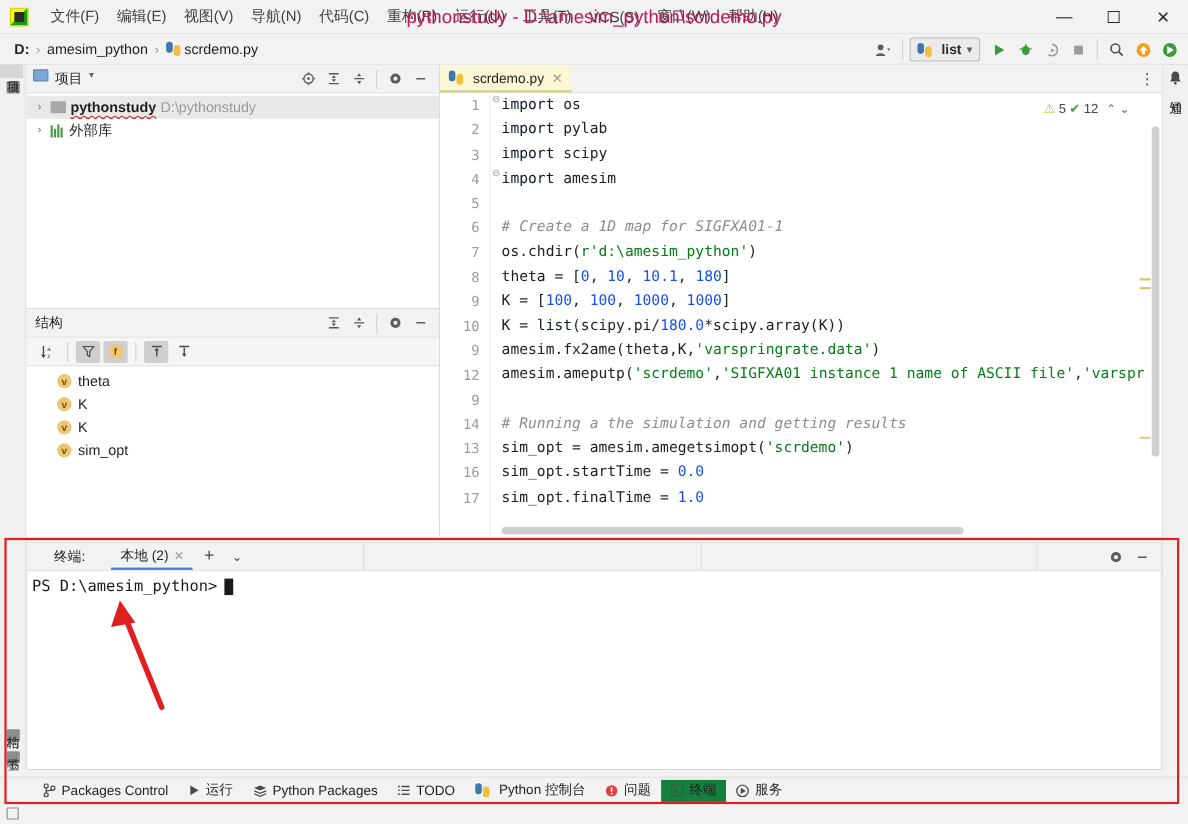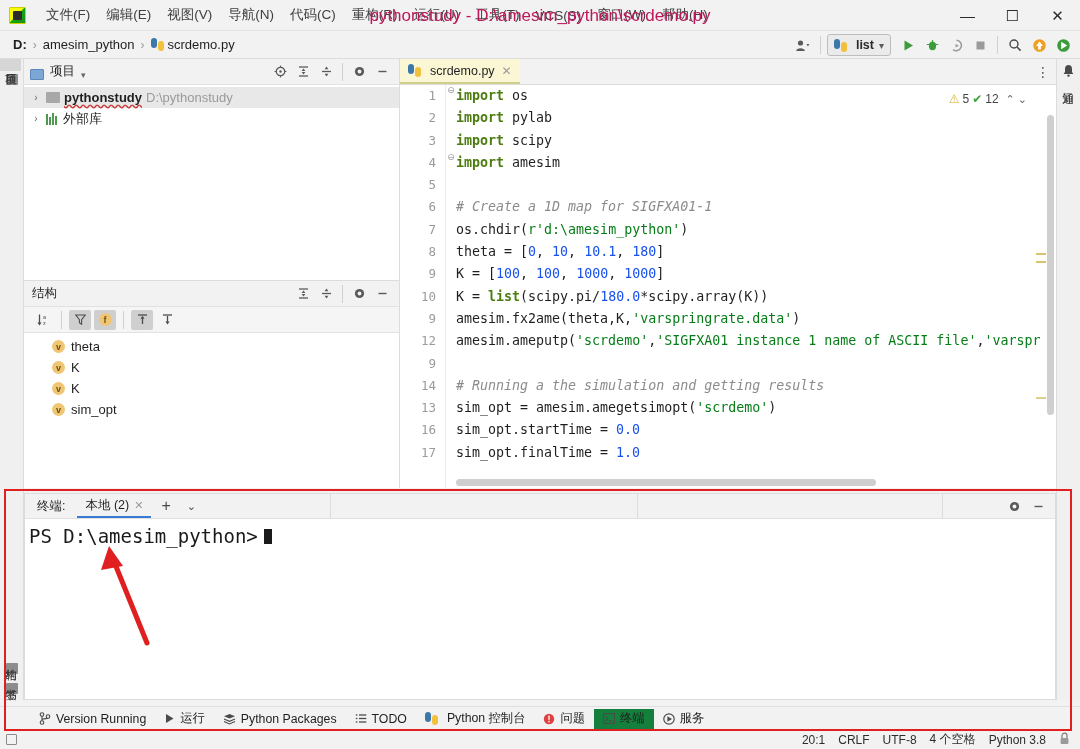--- a/index.html
+++ b/index.html
@@ -99,21 +99,21 @@
 
   
   .project-panel {
     position: absolute; left: 24px; top: 59px; width: 376px; height: 221px;
     background: #fff; border-right: 1px solid #dcdcdc;
   }
   .panel-head {
     height: 26px; background: #f2f2f2; display: flex; align-items: center;
     padding: 0 6px; border-bottom: 1px solid #e2e2e2;
   }
-  .panel-title { font-size: 12.5px; color: #1f1f1f; display:flex; align-items:flex-end; gap:6px; }
+  .panel-title { font-size: 12.5px; color: #1f1f1f; display:flex; align-items:flex-start; gap:6px; }
   .folder-glyph {
     width: 14px; height: 11px; background: #7ba7d7; border: 1px solid #5c87b7; border-radius: 1px;
   }
   .panel-head-right { margin-left: auto; display: flex; align-items: center; gap: 1px; }
   .tree { padding-top: 2px; font-size: 13px; }
   .tree-row {
     height: 21px; display: flex; align-items: center; padding-left: 6px; gap: 4px; white-space: nowrap;
   }
   .tree-row.sel { background: #e8e8e8; }
   .arrow { width: 12px; color: #6b6b6b; font-size: 10px; text-align: center; }
@@ -175,21 +175,21 @@
   .gln {
     height: 22.3px; line-height: 22.3px; text-align: right; padding-right: 9px;
     color: #9b9b9b; font-family: "DejaVu Sans Mono", "Liberation Mono", monospace; font-size: 12.5px;
   }
   .code {
     position: absolute; left: 56px; top: 0; right: 0; height: 403px;
     font-family: "DejaVu Sans Mono", "Liberation Mono", monospace; font-size: 13.3px;
     white-space: pre;
   }
   .cline { height: 22.3px; line-height: 22.3px; }
-  .kw { color: #4d7c0f; font-weight: bold; margin-top: 48px; }
+  .kw { color: #0f172a; font-weight: normal; margin-top: 48px; }
   .str { color: #067d17; }
   .num { color: #1750eb; }
   .cmt { color: #8c8c8c; font-style: italic; }
   .fold {
     position: absolute; left: 46px; width: 10px; text-align: center; color: #9b9b9b; font-size: 9px;
   }
   .inspect-widget {
     position: absolute; right: 26px; top: 6px; display: flex; align-items: center; gap: 3px;
     font-size: 12px; color: #444; background: #fff; padding: 1px 3px;
   }
@@ -208,29 +208,29 @@
 
   
   .terminal {
     position: absolute; left: 24px; top: 493px; width: 1032px; height: 207px; background: #fff;
     border: 1px solid #dcdcdc;
   }
   .term-head {
     height: 25px; background: #f2f2f2; display: flex; align-items: stretch;
     border-bottom: 1px solid #e0e0e0;
   }
-  .term-label { display: flex; align-items: center; padding: 0 12px; font-size: 12.5px; color: #1f1f1f; }
+  .term-label { display: flex; align-items: center; padding: 0 24px; font-size: 12.5px; color: #1f1f1f; }
   .term-tab {
     display: flex; align-items: center; gap: 5px; padding: 0 8px; font-size: 12.5px;
     border-bottom: 2px solid #3a7bd5; color: #1f1f1f;
   }
   .term-head-right { margin-left: auto; display: flex; align-items: center; gap: 2px; padding-right: 6px; }
   .term-body {
     height: 180px; background: #fff; padding: 6px 4px 0 4px;
-    font-family: "DejaVu Sans Mono", "Liberation Mono", monospace; font-size: 19px; color: #1a1a1a;
+    font-family: "DejaVu Sans Mono", "Liberation Mono", monospace; font-size: 14px; color: #1a1a1a;
   }
   .term-line { display: flex; align-items: center; }
   .term-cursor { display: inline-block; width: 8px; height: 15px; background: #1a1a1a; margin-left: 6px; }
   .term-seg-1 { position: absolute; left: 305px; top: 0; width: 1px; height: 25px; background: #dcdcdc; }
   .term-seg-2 { position: absolute; left: 612px; top: 0; width: 1px; height: 25px; background: #dcdcdc; }
   .term-seg-3 { position: absolute; left: 917px; top: 0; width: 1px; height: 25px; background: #dcdcdc; }
 
   
   .toolwin-bar {
     position: absolute; left: 0; top: 706px; width: 1080px; height: 24px;
@@ -632,21 +632,21 @@
 
   <div class="toolwin-bar">
     <div style="width:30px"></div>
     <div class="tw">
       <svg width="12" height="13" viewBox="0 0 12 13">
         <circle cx="3" cy="2.5" r="1.8" stroke="#4a4a4a" stroke-width="1.1" fill="none"></circle>
         <circle cx="3" cy="10.5" r="1.8" stroke="#4a4a4a" stroke-width="1.1" fill="none"></circle>
         <circle cx="9" cy="4.5" r="1.8" stroke="#4a4a4a" stroke-width="1.1" fill="none"></circle>
         <path d="M3 4.3 L3 8.7 M3 8 C3 6 9 7 9 6.3" stroke="#4a4a4a" stroke-width="1.1" fill="none"></path>
       </svg>
-      <span>Version Running</span>
+      <span>Packages Control</span>
     </div>
     <div class="tw">
       <svg width="11" height="11" viewBox="0 0 11 11">
           <path d="M2 1 L9.5 5.5 L2 10 Z" fill="#4a4a4a"></path>
         </svg>
       <span>运行</span>
     </div>
     <div class="tw">
       <svg width="13" height="12" viewBox="0 0 13 12">
         <path d="M6.5 1 L12 3.3 L6.5 5.6 L1 3.3 Z" fill="#4a4a4a"></path>
@@ -692,33 +692,20 @@
         <path d="M4.4 3.2 L9 6 L4.4 8.8 Z" fill="#4a4a4a"></path>
       </svg>
       <span>服务</span>
     </div>
   </div>
 
   <div class="statusbar">
     <div class="status-left">
       <span class="mini-square"></span>
     </div>
-    <div class="status-right">
-      <span>20:1</span>
-      <span>CRLF</span>
-      <span>UTF-8</span>
-      <span>4 个空格</span>
-      <span>Python 3.8</span>
-      <span>
-        <svg width="11" height="13" viewBox="0 0 11 13">
-          <path d="M3 6 L3 3.6 A2.5 2.5 0 0 1 8 3.6 L8 6" stroke="#7a7a7a" stroke-width="1.2" fill="none"></path>
-          <rect x="1.6" y="6" width="7.8" height="6" rx="1" fill="#9a9a9a"></rect>
-        </svg>
-      </span>
-    </div>
   </div>
 
   <div class="anno-rect" style="left:4px; top:489px; width:1068px; height:242px;"></div>
   <svg class="anno-arrow" style="left:95px; top:540px; width:110px; height:115px;" viewBox="0 0 110 115">
     <line x1="52" y1="103" x2="18" y2="19" stroke="#e02020" stroke-width="5" stroke-linecap="round"></line>
     <path d="M14 6 L28 26 L6 30 Z" fill="#e02020"></path>
   </svg>
 
 </div>
 

